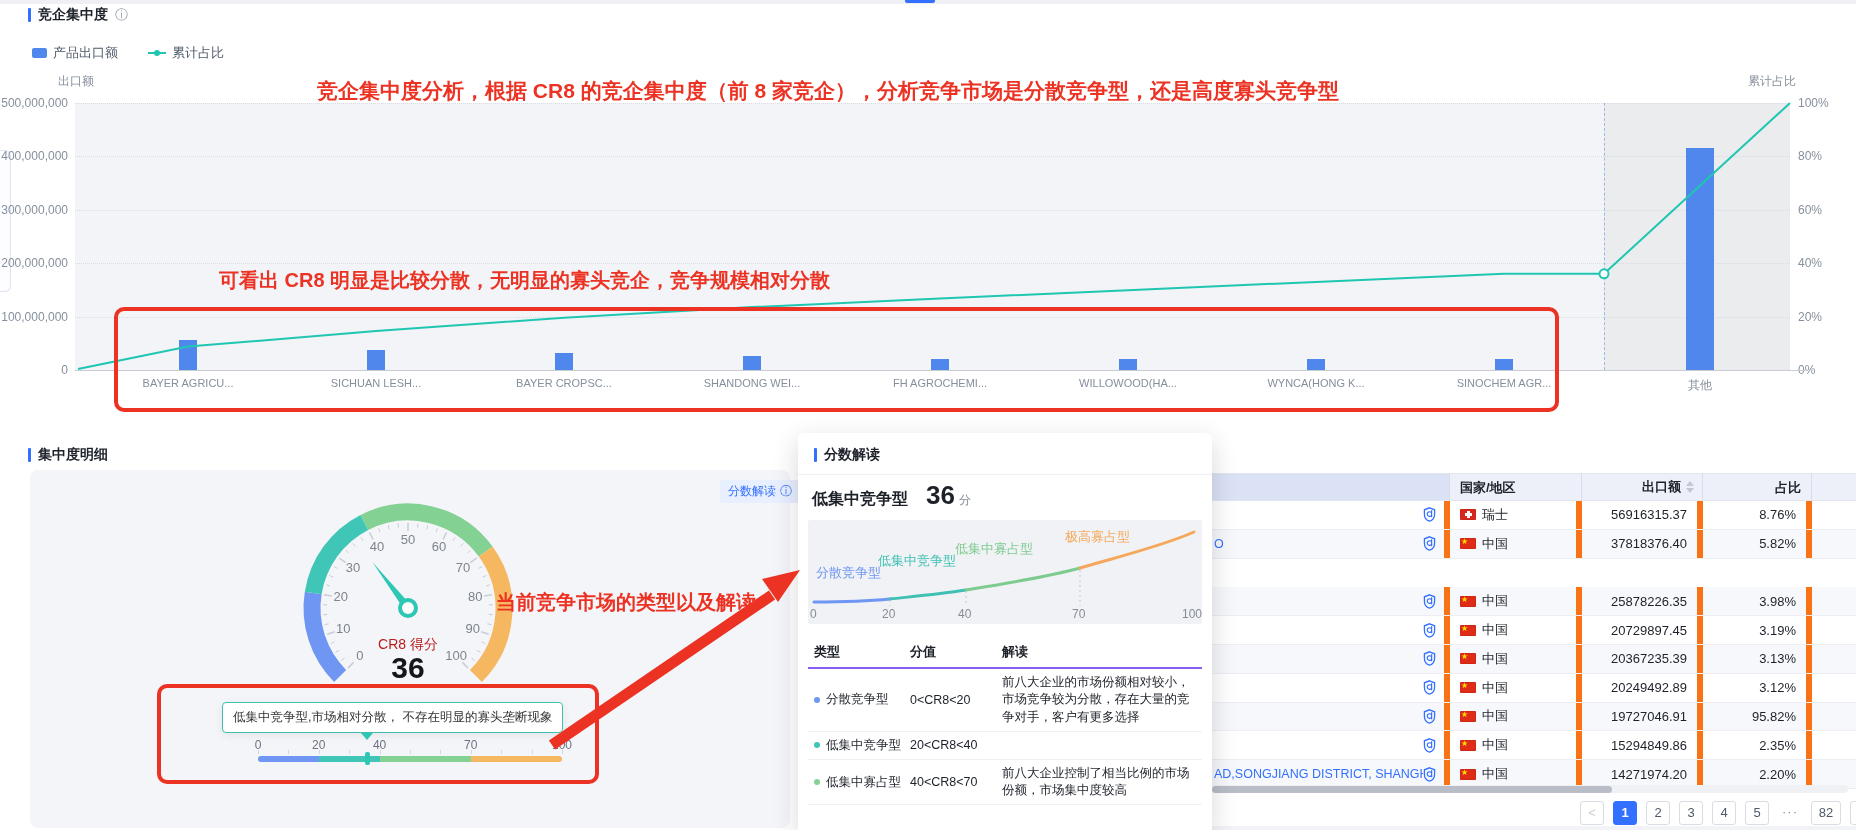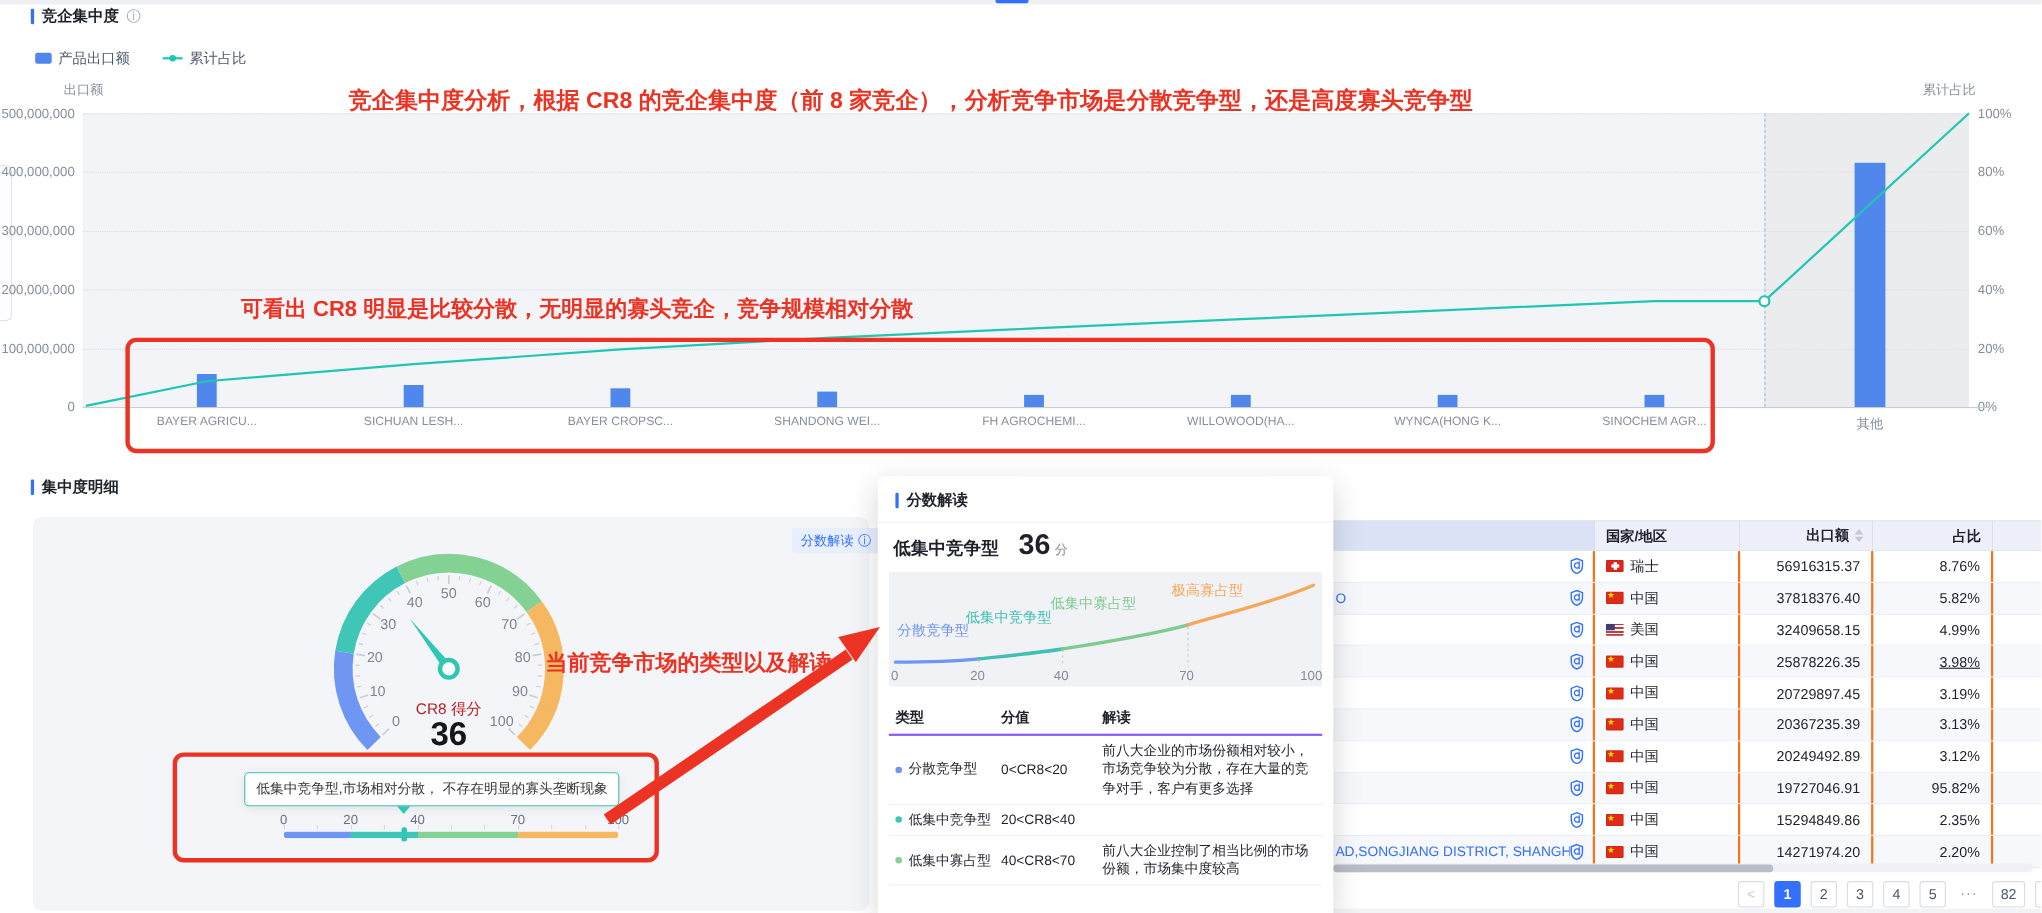--- a/index.html
+++ b/index.html
@@ -39,21 +39,21 @@
   #pp-table{margin:13px 10px 0;}
   .pp-th{display:flex;font-size:13px;font-weight:700;color:#1d2129;padding:6px 0;border-bottom:2px solid #8b5cf6;}
   .pp-row{display:flex;align-items:center;border-bottom:1px solid #eef0f4;padding:5px 0;font-size:12.5px;color:#1d2129;}
   .pp-c1{width:102px;display:flex;align-items:center;gap:6px;padding-left:6px;box-sizing:border-box;flex:none;}
   .pp-c2{width:92px;flex:none;}
   .pp-c3{flex:1;line-height:1.38;padding-right:4px;}
   .dot{width:6px;height:6px;border-radius:50%;display:inline-block;flex:none;}
   .ct-hcell{box-sizing:border-box;font-size:13px;font-weight:700;color:#1d2129;line-height:28px;
             border-right:1px solid #d8dde9;border-top:1px solid #e2e6ef;border-bottom:1px solid #e2e6ef;}
   .ct-cell{box-sizing:border-box;font-size:13px;color:#1d2129;display:flex;align-items:center;
-           border-right:2px solid #f97316;height:100%;}
+           border-right:6px solid #f97316;height:100%;}
   .ct-right{justify-content:flex-end;padding-right:10px;}
   .ct-link{color:#3370ff;white-space:nowrap;overflow:hidden;}
   .flag{position:relative;width:16px;height:11px;display:inline-block;margin-right:6px;border-radius:1px;
         overflow:hidden;box-shadow:inset 0 0 0 1px rgba(0,0,0,.07);flex:none;}
   .pg{min-width:24px;height:24px;line-height:22px;text-align:center;border:1px solid #d9dce3;border-radius:3px;
       background:#fff;color:#4e5969;font-size:13px;box-sizing:border-box;padding:0 3px;}
   .pg-active{background:#3370ff;border-color:#3370ff;color:#fff;font-weight:600;}
   .pg-disabled{color:#c9cdd4;}
   .pg-ellipsis{border:none;background:transparent;color:#868f9c;letter-spacing:1px;}
   .anno-text{position:absolute;color:#ec3323;font-weight:600;white-space:nowrap;z-index:50;}
@@ -83,21 +83,21 @@
           <span class="lg-dot"></span>
         </span>
       <span>累计占比</span>
     </span>
   </div>
   <div class="abs axis-title" style="left:58px;top:73px;">出口额</div>
   <div class="abs axis-title" style="left:1748px;top:73px;">累计占比</div>
   <div class="abs top8-lab" style="left:95px;top:110px;">TOP8</div>
   <div class="abs region-lab" style="left:1618px;top:114px;">其他</div>
 
-  <div class="abs sec-title" style="left:28px;top:434px;">
+  <div class="abs sec-title" style="left:28px;top:446px;">
     <span class="sec-bar"></span>
     <span>集中度明细</span>
   </div>
   <div class="abs" style="left:30px;top:470px;width:760px;height:358px;background:#f4f5f9;border-radius:8px;"></div>
   <div class="abs" id="score-badge" style="left:720px;top:480px;">
     <span>分数解读</span>
     <span>ⓘ</span>
   </div>
   <div class="abs gauge-text" style="left:328px;top:636px;width:160px;font-size:14px;color:#b91c1c;">CR8 得分</div>
   <div class="abs gauge-text" style="left:328px;top:651px;width:160px;font-size:30px;font-weight:700;color:#14161a;">36</div>
@@ -347,54 +347,36 @@
       <div class="ct-cell" style="width: 132px; padding-left: 10px;">
         <span class="flag" style="background: rgb(222, 44, 23);">
           <span style="position: absolute; left: 1px; top: -2px; color: rgb(255, 222, 0); font-size: 8px; line-height: 11px;">★</span>
         </span>
         <span>中国</span>
       </div>
       <div class="ct-cell ct-right" style="width: 121px;">37818376.40</div>
       <div class="ct-cell ct-right" style="width: 109px;">5.82%</div>
       <div class="ct-cell" style="flex: 1 1 0%; border-right: none;"></div>
     </div>
-    <div style="position: absolute; left: 1212px; top: 558.6px; width: 644px; height: 28.8px; display: flex; background: rgb(255, 255, 255); border-bottom: 1px solid rgb(236, 238, 243); box-sizing: border-box;">
-      <div class="ct-cell" style="width: 238px; padding: 0px 8px 0px 2px; overflow: hidden;">
-        <span style="flex: 1 1 0%;"></span>
-        <svg width="13" height="15" viewBox="0 0 24 28" style="flex:none">
-          <path d="M12 1.5 L21.5 5.2 V13.5 C21.5 20.5 17.3 24.9 12 26.5 C6.7 24.9 2.5 20.5 2.5 13.5 V5.2 Z" fill="none" stroke="#3370ff" stroke-width="2.4"></path>
-          <path d="M16 6 V19 M16 15.5 A4.4 4.4 0 1 1 16 11" fill="none" stroke="#3370ff" stroke-width="2.2"></path>
-        </svg>
-      </div>
-      <div class="ct-cell" style="width: 132px; padding-left: 10px;">
-        <span class="flag" style="background: repeating-linear-gradient(rgb(194, 59, 63) 0px, rgb(194, 59, 63) 1.6px, rgb(255, 255, 255) 1.6px, rgb(255, 255, 255) 3.2px);">
-          <span style="position: absolute; left: 0px; top: 0px; width: 8px; height: 6px; background: rgb(61, 62, 120);"></span>
-        </span>
-        <span>美国</span>
-      </div>
-      <div class="ct-cell ct-right" style="width: 121px;">32409658.15</div>
-      <div class="ct-cell ct-right" style="width: 109px;">4.99%</div>
-      <div class="ct-cell" style="flex: 1 1 0%; border-right: none;"></div>
-    </div>
     <div style="position: absolute; left: 1212px; top: 587.4px; width: 644px; height: 28.8px; display: flex; background: rgb(246, 248, 252); border-bottom: 1px solid rgb(236, 238, 243); box-sizing: border-box;">
       <div class="ct-cell" style="width: 238px; padding: 0px 8px 0px 2px; overflow: hidden;">
         <span style="flex: 1 1 0%;"></span>
         <svg width="13" height="15" viewBox="0 0 24 28" style="flex:none">
           <path d="M12 1.5 L21.5 5.2 V13.5 C21.5 20.5 17.3 24.9 12 26.5 C6.7 24.9 2.5 20.5 2.5 13.5 V5.2 Z" fill="none" stroke="#3370ff" stroke-width="2.4"></path>
           <path d="M16 6 V19 M16 15.5 A4.4 4.4 0 1 1 16 11" fill="none" stroke="#3370ff" stroke-width="2.2"></path>
         </svg>
       </div>
       <div class="ct-cell" style="width: 132px; padding-left: 10px;">
         <span class="flag" style="background: rgb(222, 44, 23);">
           <span style="position: absolute; left: 1px; top: -2px; color: rgb(255, 222, 0); font-size: 8px; line-height: 11px;">★</span>
         </span>
         <span>中国</span>
       </div>
       <div class="ct-cell ct-right" style="width: 121px;">25878226.35</div>
-      <div class="ct-cell ct-right" style="width: 109px; text-decoration: underline;">3.98%</div>
+      <div class="ct-cell ct-right" style="width: 109px;">3.98%</div>
       <div class="ct-cell" style="flex: 1 1 0%; border-right: none;"></div>
     </div>
     <div style="position: absolute; left: 1212px; top: 616.2px; width: 644px; height: 28.8px; display: flex; background: rgb(255, 255, 255); border-bottom: 1px solid rgb(236, 238, 243); box-sizing: border-box;">
       <div class="ct-cell" style="width: 238px; padding: 0px 8px 0px 2px; overflow: hidden;">
         <span style="flex: 1 1 0%;"></span>
         <svg width="13" height="15" viewBox="0 0 24 28" style="flex:none">
           <path d="M12 1.5 L21.5 5.2 V13.5 C21.5 20.5 17.3 24.9 12 26.5 C6.7 24.9 2.5 20.5 2.5 13.5 V5.2 Z" fill="none" stroke="#3370ff" stroke-width="2.4"></path>
           <path d="M16 6 V19 M16 15.5 A4.4 4.4 0 1 1 16 11" fill="none" stroke="#3370ff" stroke-width="2.2"></path>
         </svg>
       </div>

